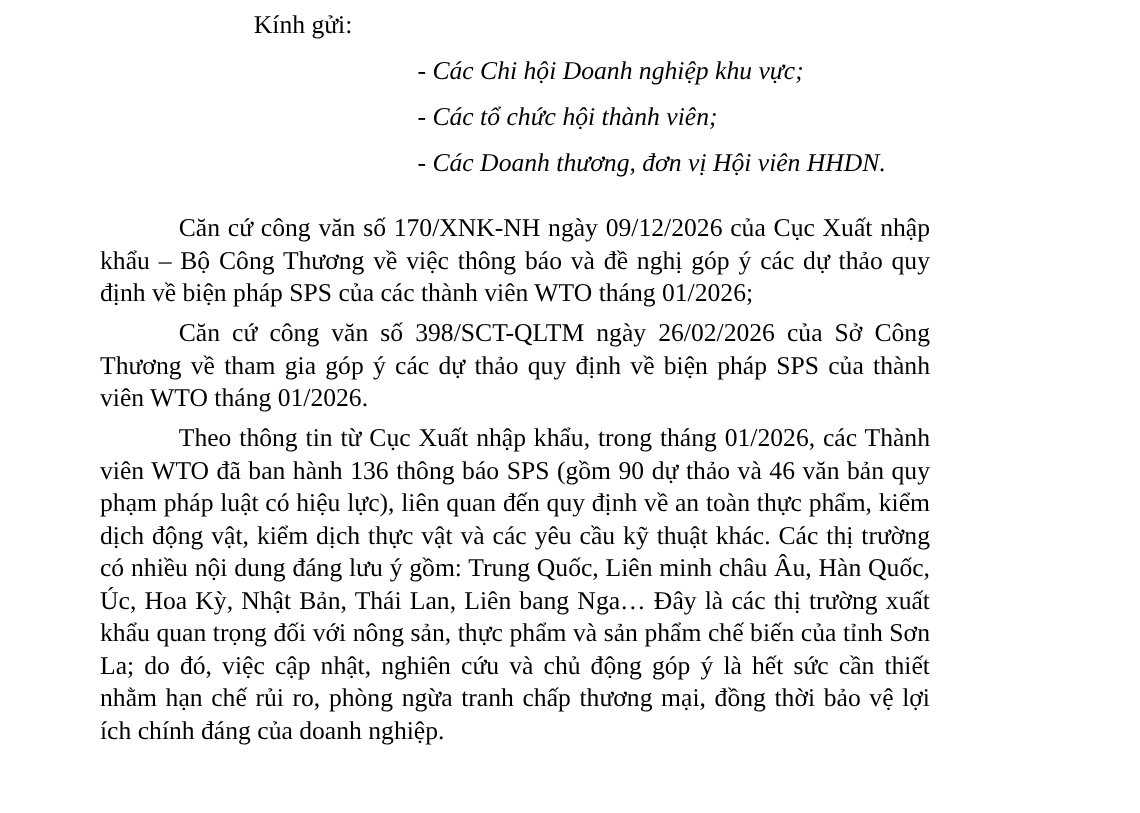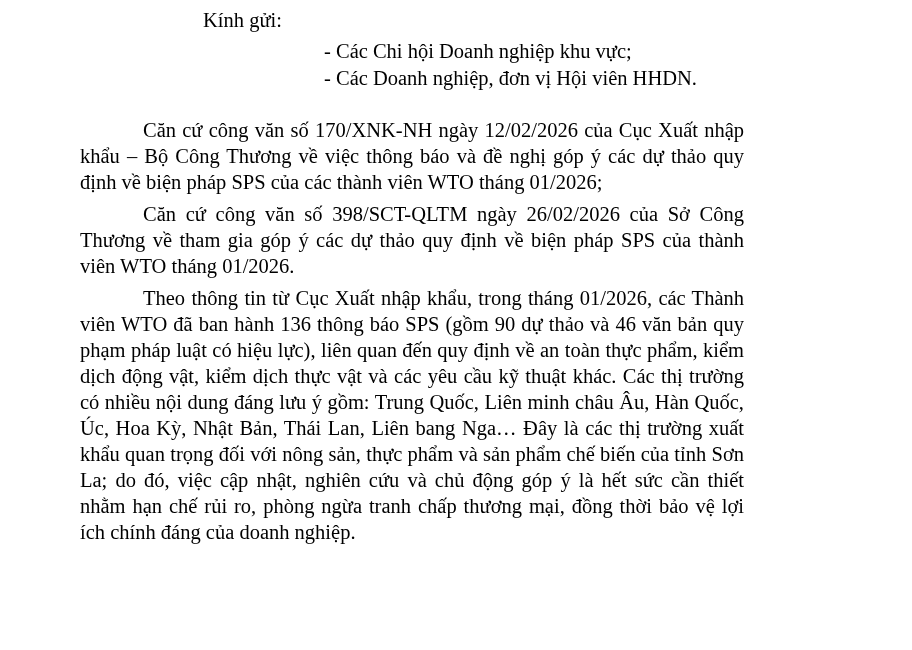--- a/index.html
+++ b/index.html
@@ -23,22 +23,23 @@
   .salutation {
     margin: 0 0 0 203px;
     white-space: nowrap;
   }
   .recipients {
     margin: 5px 0 0 323px;
     list-style: none;
     padding: 0;
   }
   .recipients li {
-    margin: 1px;
+    margin: 11px;
     white-space: nowrap;
+    font-style: italic;
   }
   .paragraphs {
     margin-top: 26px;
   }
   .para {
     margin: 0 32px 0 80px;
     text-align: justify;
     text-indent: 63px;
   }
   .para + .para {
@@ -47,22 +48,23 @@
 </style>
 </head>
 <body>
 
 <div class="page">
 
   <div class="salutation">Kính gửi:</div>
 
   <ul class="recipients">
     <li>- Các Chi hội Doanh nghiệp khu vực;</li>
-    <li>- Các Doanh nghiệp, đơn vị Hội viên HHDN.</li>
+    <li>- Các tổ chức hội thành viên;</li>
+    <li>- Các Doanh thương, đơn vị Hội viên HHDN.</li>
   </ul>
 
   <div class="paragraphs">
-    <p class="para">Căn cứ công văn số 170/XNK-NH ngày 12/02/2026 của Cục Xuất nhập khẩu – Bộ Công Thương về việc thông báo và đề nghị góp ý các dự thảo quy định về biện pháp SPS của các thành viên WTO tháng 01/2026;</p>
+    <p class="para">Căn cứ công văn số 170/XNK-NH ngày 09/12/2026 của Cục Xuất nhập khẩu – Bộ Công Thương về việc thông báo và đề nghị góp ý các dự thảo quy định về biện pháp SPS của các thành viên WTO tháng 01/2026;</p>
     <p class="para">Căn cứ công văn số 398/SCT-QLTM ngày 26/02/2026 của Sở Công Thương về tham gia góp ý các dự thảo quy định về biện pháp SPS của thành viên WTO tháng 01/2026.</p>
     <p class="para">Theo thông tin từ Cục Xuất nhập khẩu, trong tháng 01/2026, các Thành viên WTO đã ban hành 136 thông báo SPS (gồm 90 dự thảo và 46 văn bản quy phạm pháp luật có hiệu lực), liên quan đến quy định về an toàn thực phẩm, kiểm dịch động vật, kiểm dịch thực vật và các yêu cầu kỹ thuật khác. Các thị trường có nhiều nội dung đáng lưu ý gồm: Trung Quốc, Liên minh châu Âu, Hàn Quốc, Úc, Hoa Kỳ, Nhật Bản, Thái Lan, Liên bang Nga… Đây là các thị trường xuất khẩu quan trọng đối với nông sản, thực phẩm và sản phẩm chế biến của tỉnh Sơn La; do đó, việc cập nhật, nghiên cứu và chủ động góp ý là hết sức cần thiết nhằm hạn chế rủi ro, phòng ngừa tranh chấp thương mại, đồng thời bảo vệ lợi ích chính đáng của doanh nghiệp.</p>
   </div>
 
 </div>
 
 </body></html>

